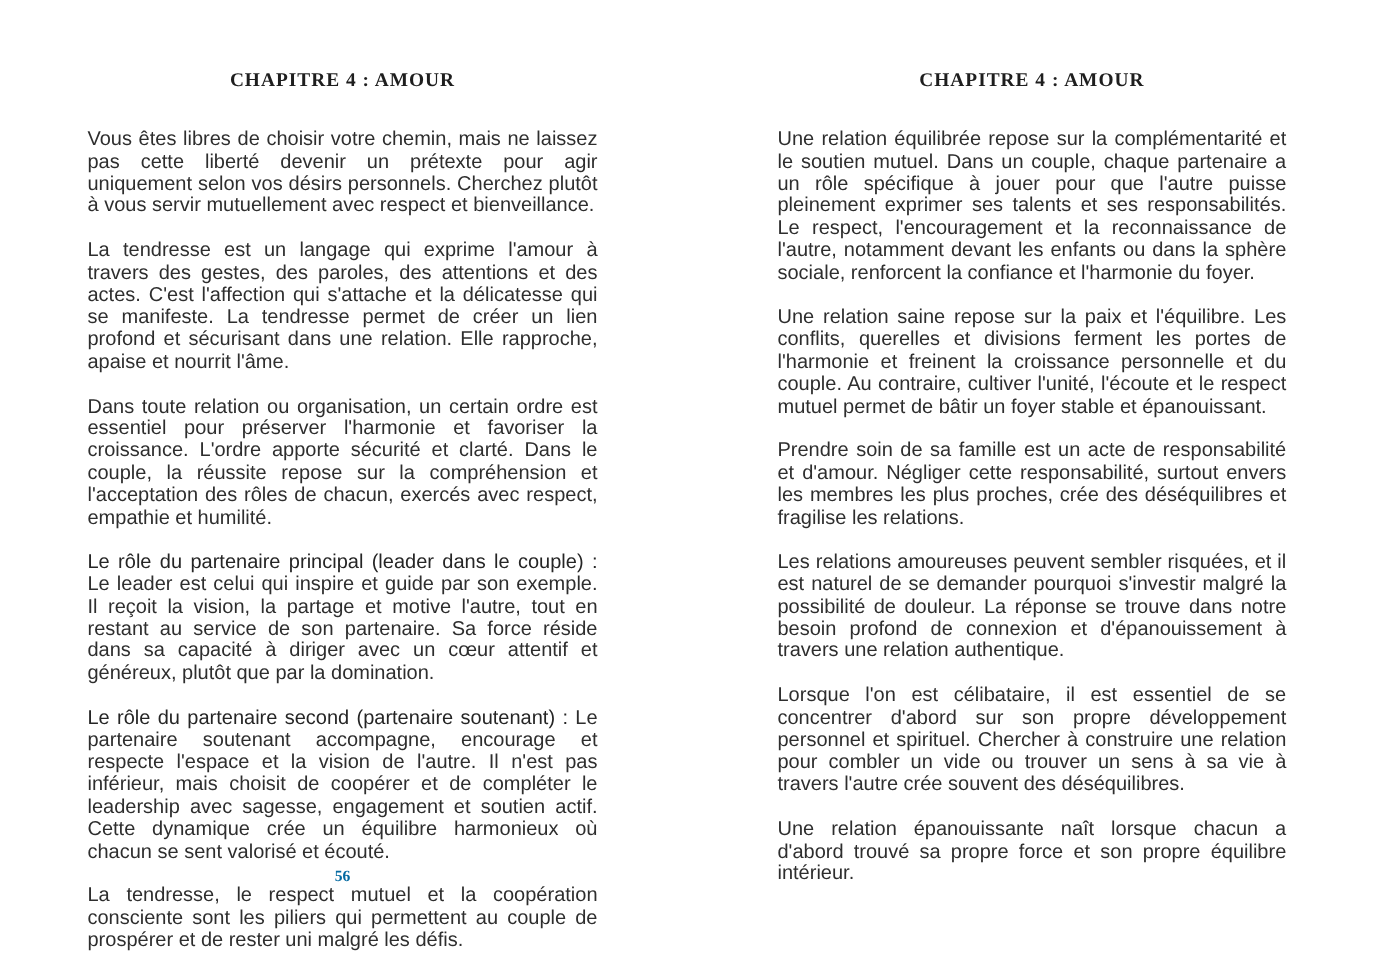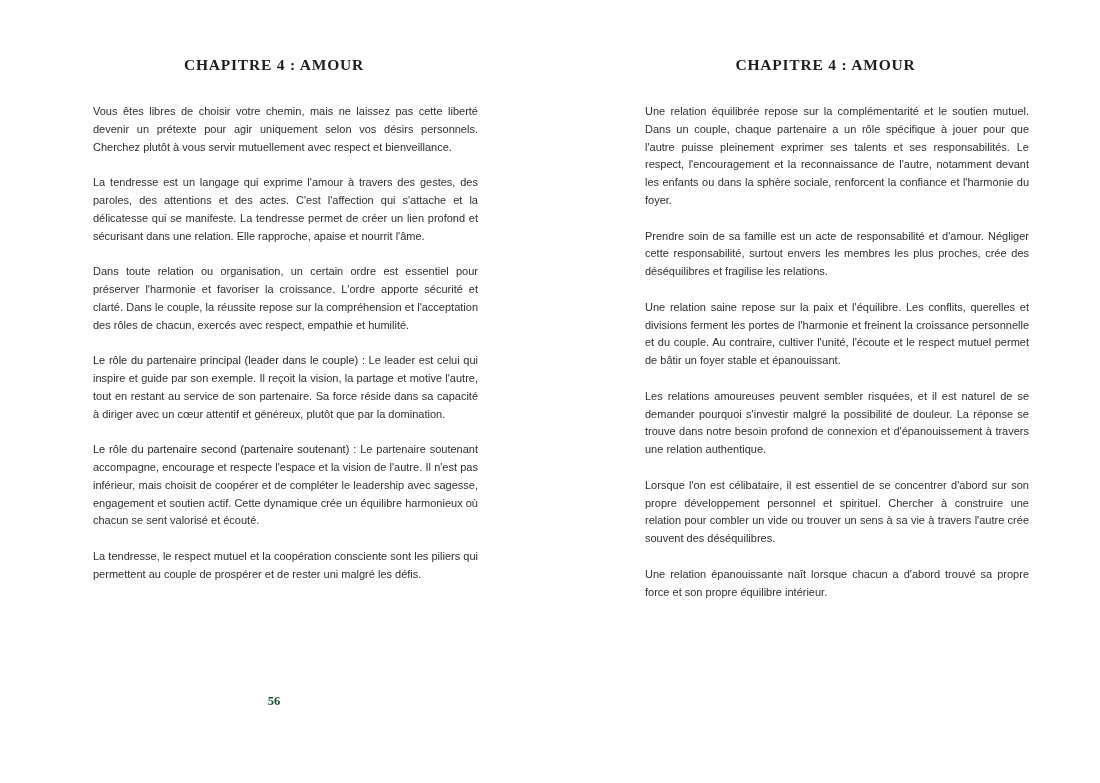--- a/index.html
+++ b/index.html
@@ -27,41 +27,40 @@
     margin-top: 56px;
     margin-bottom: 29px;
     text-align: center;
     font-family: "Liberation Serif", "DejaVu Serif", serif;
     font-weight: bold;
     font-size: 15.5px;
     letter-spacing: 0.8px;
     color: #1e1e1e;
   }
   .page p {
-    font-size: 11px;
+    font-size: 16px;
     line-height: 17.8px;
     color: #2e2e2e;
     text-align: justify;
     margin-bottom: 17.8px;
-    margin-left: 23px;
   }
   .page p b {
     font-weight: normal;
     color: #252525;
   }
   .pagenum {
     position: absolute;
     top: 694px;
     left: 0;
     width: 100%;
     text-align: center;
     font-family: "Liberation Serif", "DejaVu Serif", serif;
     font-weight: bold;
     font-size: 12.5px;
-    color: #14532d;
+    color: #0369a1;
   }
 </style>
 </head>
 <body>
 
 <div class="spread">
 
   <section class="page page-left">
     <h1 class="chapter">CHAPITRE 4 : AMOUR</h1>
     <p>Vous êtes libres de choisir votre chemin, mais ne laissez pas cette liberté devenir un prétexte pour agir uniquement selon vos désirs personnels. Cherchez plutôt à vous servir mutuellement avec respect et bienveillance.</p>
@@ -69,20 +68,20 @@
     <p>Dans toute relation ou organisation, un certain ordre est essentiel pour préserver l'harmonie et favoriser la croissance. L'ordre apporte sécurité et clarté. Dans le couple, la réussite repose sur la compréhension et l'acceptation des rôles de chacun, exercés avec respect, empathie et humilité.</p>
     <p><b>Le rôle du partenaire principal (leader dans le couple) : </b><span>Le leader est celui qui inspire et guide par son exemple. Il reçoit la vision, la partage et motive l'autre, tout en restant au service de son partenaire. Sa force réside dans sa capacité à diriger avec un cœur attentif et généreux, plutôt que par la domination.</span></p>
     <p><b>Le rôle du partenaire second (partenaire soutenant) : </b><span>Le partenaire soutenant accompagne, encourage et respecte l'espace et la vision de l'autre. Il n'est pas inférieur, mais choisit de coopérer et de compléter le leadership avec sagesse, engagement et soutien actif. Cette dynamique crée un équilibre harmonieux où chacun se sent valorisé et écouté.</span></p>
     <p>La tendresse, le respect mutuel et la coopération consciente sont les piliers qui permettent au couple de prospérer et de rester uni malgré les défis.</p>
     <div class="pagenum">56</div>
   </section>
 
   <section class="page page-right">
     <h1 class="chapter">CHAPITRE 4 : AMOUR</h1>
     <p>Une relation équilibrée repose sur la complémentarité et le soutien mutuel. Dans un couple, chaque partenaire a un rôle spécifique à jouer pour que l'autre puisse pleinement exprimer ses talents et ses responsabilités. Le respect, l'encouragement et la reconnaissance de l'autre, notamment devant les enfants ou dans la sphère sociale, renforcent la confiance et l'harmonie du foyer.</p>
+    <p>Une relation saine repose sur la paix et l'équilibre. Les conflits, querelles et divisions ferment les portes de l'harmonie et freinent la croissance personnelle et du couple. Au contraire, cultiver l'unité, l'écoute et le respect mutuel permet de bâtir un foyer stable et épanouissant.</p>
     <p>Prendre soin de sa famille est un acte de responsabilité et d'amour. Négliger cette responsabilité, surtout envers les membres les plus proches, crée des déséquilibres et fragilise les relations.</p>
-    <p>Une relation saine repose sur la paix et l'équilibre. Les conflits, querelles et divisions ferment les portes de l'harmonie et freinent la croissance personnelle et du couple. Au contraire, cultiver l'unité, l'écoute et le respect mutuel permet de bâtir un foyer stable et épanouissant.</p>
     <p>Les relations amoureuses peuvent sembler risquées, et il est naturel de se demander pourquoi s'investir malgré la possibilité de douleur. La réponse se trouve dans notre besoin profond de connexion et d'épanouissement à travers une relation authentique.</p>
     <p>Lorsque l'on est célibataire, il est essentiel de se concentrer d'abord sur son propre développement personnel et spirituel. Chercher à construire une relation pour combler un vide ou trouver un sens à sa vie à travers l'autre crée souvent des déséquilibres.</p>
     <p>Une relation épanouissante naît lorsque chacun a d'abord trouvé sa propre force et son propre équilibre intérieur.</p>
   </section>
 
 </div>
 
 </body></html>

